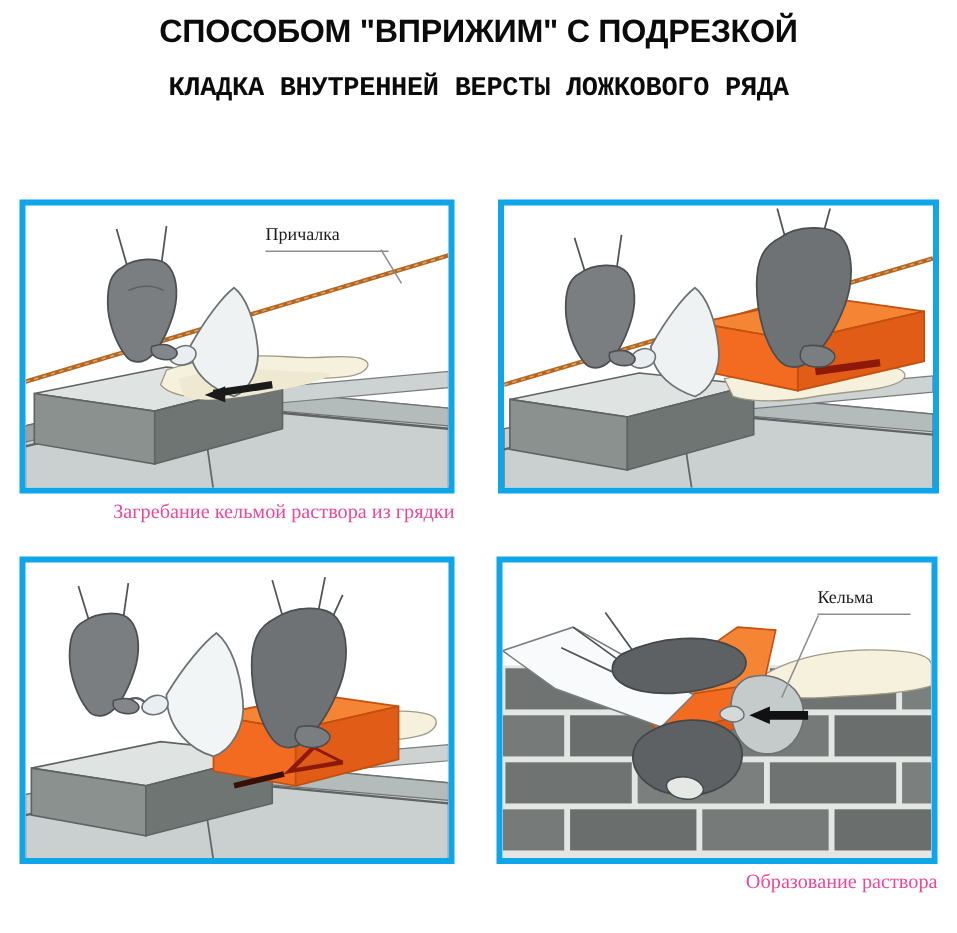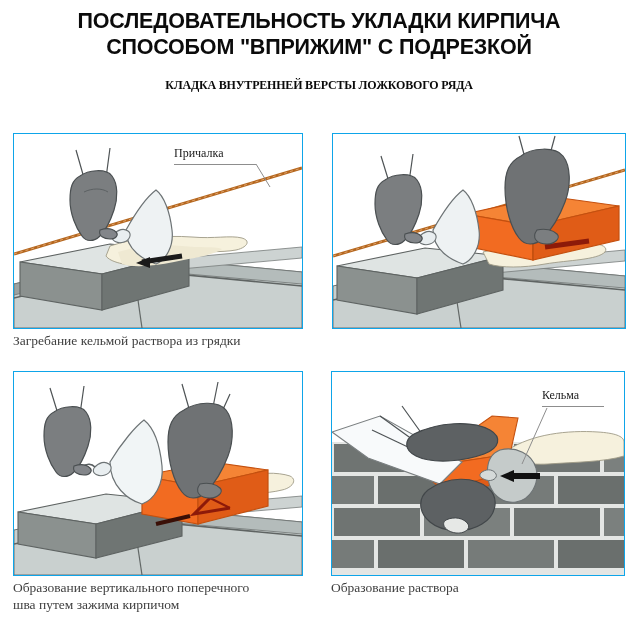--- a/index.html
+++ b/index.html
@@ -26,23 +26,23 @@
   .title-line {
     font-family: "Liberation Sans", sans-serif;
     font-weight: bold;
     font-size: 21.5px;
     letter-spacing: -0.2px;
     color: #0b0b0b;
     line-height: 26px;
     white-space: nowrap;
   }
   .subtitle-line {
-    font-family: Liberation Serif, serif;
+    font-family: Liberation Mono, monospace;
     font-weight: bold;
-    font-size: 12px;
+    font-size: 18px;
     letter-spacing: -0.2px;
     color: #0b0b0b;
     line-height: 22px;
     margin-top: 14px;
     white-space: nowrap;
   }
 
   
   .grid {
     position: absolute;
@@ -56,37 +56,37 @@
   }
   .cell-1 { left: 13px;  top: 0px;   width: 290px; height: 222px; }
   .cell-2 { left: 332px; top: 0px;   width: 294px; height: 222px; }
   .cell-3 { left: 13px;  top: 238px; width: 290px; height: 242px; }
   .cell-4 { left: 331px; top: 238px; width: 294px; height: 242px; }
 
   .figure {
     position: relative;
     width: 100%;
     background: #ffffff;
-    border: 1px solid #0ea5e9;
+    border: 4px solid #0ea5e9;
     box-sizing: border-box;
     overflow: hidden;
   }
   .fig-h1 { height: 196px; }
   .fig-h2 { height: 196px; }
   .fig-h3 { height: 205px; }
   .fig-h4 { height: 205px; }
 
   .caption {
     position: absolute;
     left: 0;
     width: 100%;
-    text-align: left;
+    text-align: right;
     font-family: "Liberation Serif", serif;
     font-size: 13.5px;
-    color: #404040;
+    color: #ec4899;
     line-height: 17px;
   }
   .cap-1, .cap-2 { top: 199px; }
   .cap-3, .cap-4 { top: 208px; }
 
   
   .svgwrap { position: absolute; inset: 0; }
   .label-txt {
     position: absolute;
     font-family: "Liberation Serif", serif;
@@ -97,21 +97,20 @@
   .label-rule {
     position: absolute;
     height: 1px;
     background: #8d8d8d;
   }
 </style>
 </head>
 <body>
 
 <div class="title-block">
-  <div class="title-line">ПОСЛЕДОВАТЕЛЬНОСТЬ УКЛАДКИ КИРПИЧА</div>
   <div class="title-line">СПОСОБОМ "ВПРИЖИМ" С ПОДРЕЗКОЙ</div>
   <div class="subtitle-line">КЛАДКА ВНУТРЕННЕЙ ВЕРСТЫ ЛОЖКОВОГО РЯДА</div>
 </div>
 
 <div class="grid">
 
   <div class="cell cell-1">
     <div class="figure fig-h1">
       <svg class="svgwrap" viewBox="0 0 288 194" preserveAspectRatio="none">
 
@@ -303,24 +302,20 @@
         <g>
           <path d="M168,12 L176,40 M204,10 L198,40 M216,22 L206,44" stroke="#4f5456" stroke-width="1.2" fill="none"></path>
           <path d="M170,38 C182,30 204,28 212,38 C220,48 220,68 214,84
                    C208,100 200,112 192,120 C184,128 174,128 168,120
                    C160,110 154,90 154,70 C154,54 158,44 170,38 Z" fill="#6f7274" stroke="#4a4f51" stroke-width="1.2"></path>
           <path d="M186,112 C194,110 202,112 206,116 C210,120 204,126 196,126
                    C186,126 180,120 186,112 Z" fill="#7b7e80" stroke="#4a4f51" stroke-width="1.1"></path>
         </g>
       </svg>
     </div>
-    <div class="caption cap-3">
-      <div>Образование вертикального поперечного</div>
-      <div>шва путем зажима кирпичом</div>
-    </div>
   </div>
 
   <div class="cell cell-4">
     <div class="figure fig-h4">
       <svg class="svgwrap" viewBox="0 0 292 203" preserveAspectRatio="none">
 
         <g>
           <rect x="0" y="70" width="292" height="133" fill="#e4e6e4"></rect>
 
           <rect x="2" y="72" width="86" height="28" fill="#6f7472"></rect>

